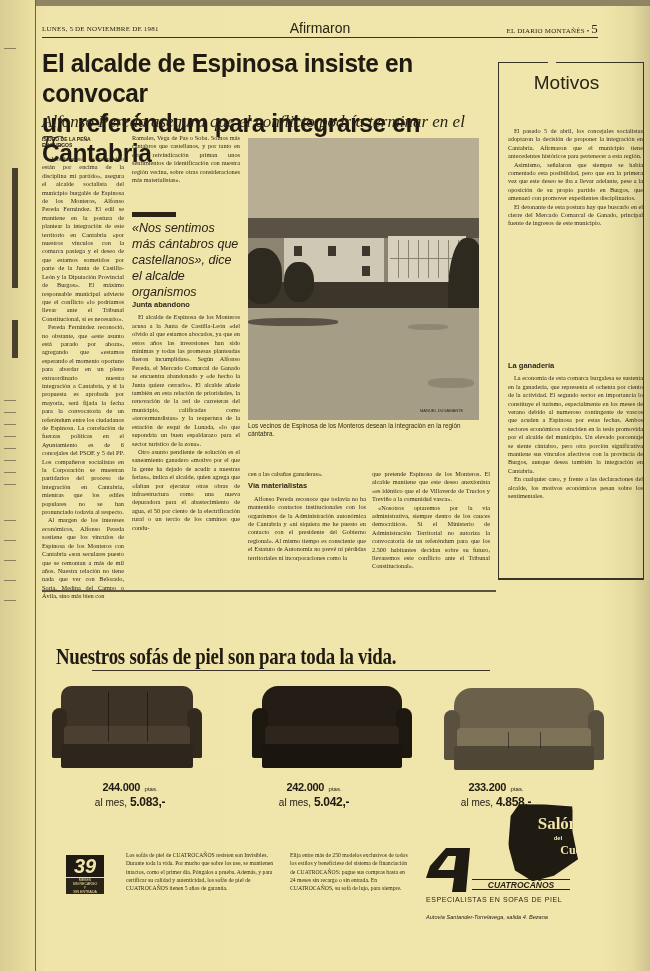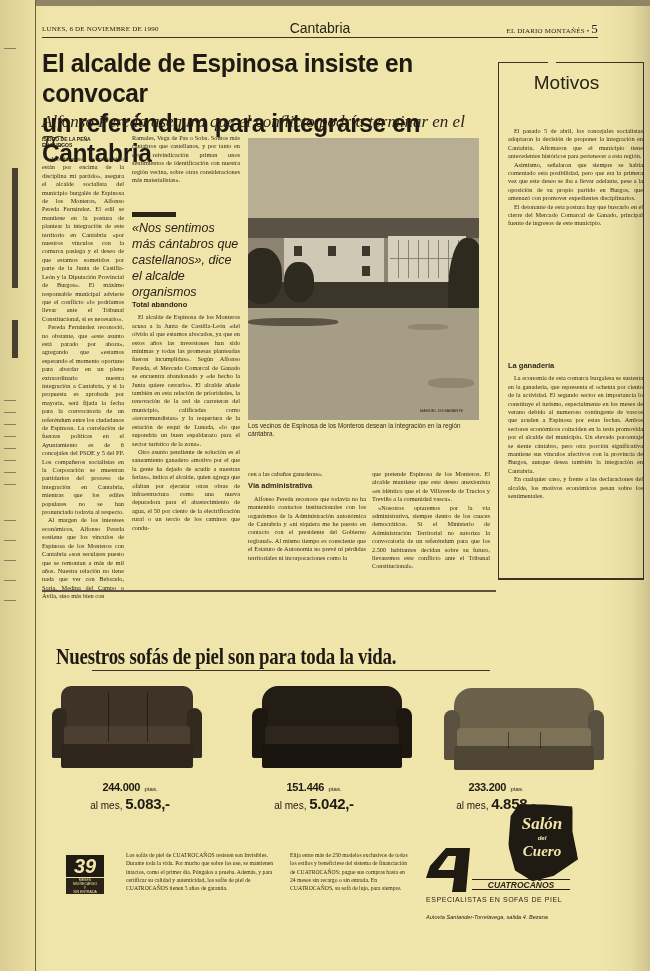--- a/index.html
+++ b/index.html
@@ -61,37 +61,37 @@
   .sofa { position:absolute; height:84px; }
   .sofa .back { position:absolute; left:6%; top:0; width:88%; height:46px; border-radius:10px 10px 4px 4px; }
   .sofa .arm { position:absolute; top:22px; width:10%; height:50px; border-radius:8px 8px 2px 2px; }
   .sofa .seat { position:absolute; left:8%; top:40px; width:84%; height:20px; border-radius:4px; }
   .sofa .base { position:absolute; left:6%; top:58px; width:88%; height:24px; border-radius:2px; }
   .sofa .seam { position:absolute; top:6px; width:1px; height:50px; background:rgba(0,0,0,.45); }
   .price { position:absolute; font-family:"Liberation Sans", sans-serif; text-align:center; color:#1f1a12; }
   .price .amount { font-weight:bold; font-size:11px; letter-spacing:-0.3px; }
   .price .unit { font-size:6px; }
   .price .monthly { font-size:10px; }
-  .price .monthly b { font-size:15px; letter-spacing:-0.3px; }
+  .price .monthly b { font-size:12px; letter-spacing:-0.3px; }
 
   .badge24 { position:absolute; left:66px; top:855px; width:38px; height:36px; }
   .badge24 .num { position:absolute; left:0; top:0; width:38px; height:22px; background:#1f1a12; color:#efe4a9; font-family:"Liberation Sans", sans-serif; font-weight:bold; font-style:italic; font-size:20px; line-height:22px; text-align:center; }
   .badge24 .lines { position:absolute; left:0; top:23px; width:38px; font-size:3.5px; line-height:4px; text-align:center; font-family:"Liberation Sans", sans-serif; background:#2a2318; color:#efe4a9; }
   .ad-text { position:absolute; font-size:6.2px; line-height:8.3px; color:#2f281c; font-family:"Liberation Serif", serif; transform:scaleX(0.92); transform-origin:left top; }
 
   .logo4 { position:absolute; left:426px; top:848px; width:52px; height:44px; }
   .logo-name { position:absolute; left:472px; top:879px; width:98px; height:11px; border-top:1px solid #2a2318; border-bottom:1px solid #2a2318; font-family:"Liberation Sans", sans-serif; font-style:italic; font-weight:bold; font-size:8.5px; line-height:10px; text-align:center; }
   .logo-tag { position:absolute; left:426px; top:895px; width:160px; font-family:"Liberation Sans", sans-serif; font-size:7.8px; letter-spacing:.6px; transform:scaleX(0.9); transform-origin:left top; }
   .logo-addr { position:absolute; left:426px; top:914px; width:160px; font-family:"Liberation Sans", sans-serif; font-style:italic; font-size:5.6px; }
   .salon { position:absolute; left:508px; top:802px; width:68px; height:78px; }
   .salon .shape { position:absolute; left:0; top:0; width:68px; height:78px; background:#1f1a12; clip-path:polygon(22% 0,60% 4%,100% 10%,96% 42%,100% 78%,62% 96%,30% 100%,6% 84%,0 52%,8% 14%); transform:rotate(-6deg); }
-  .salon .t { position:absolute; left:0; width:68px; text-align:center; color:#f0e6ab; font-family:"Liberation Serif", serif; font-weight:bold; font-style:italic; }
+  .salon .t { position:absolute; left:16px; width:68px; text-align:center; color:#f0e6ab; font-family:"Liberation Serif", serif; font-weight:bold; }
   .salon .t1 { top:12px; font-size:17px; }
   .salon .t2 { top:33px; font-size:6px; font-family:"Liberation Sans", sans-serif; }
-  .salon .t3 { top:41px; font-size:15px; }
+  .salon .t3 { top:41px; font-size:12px;text-align:right; }
 </style>
 </head>
 <body>
 
 <div class="page">
   <div class="topstrip"></div>
   <div class="gutter">
     <div class="mark" style="top:48px;"></div>
     <div class="bar" style="top:168px;height:120px;"></div>
     <div class="bar" style="top:320px;height:38px;"></div>
@@ -104,22 +104,22 @@
     <div class="mark" style="top:472px;"></div>
     <div class="mark" style="top:484px;"></div>
     <div class="mark" style="top:520px;"></div>
     <div class="mark" style="top:540px;"></div>
     <div class="mark" style="top:560px;"></div>
     <div class="mark" style="top:580px;"></div>
     <div class="mark" style="top:600px;"></div>
   </div>
 
   <div class="header">
-    <span class="date">LUNES, 6 DE NOVIEMBRE DE 1990</span>
-    <span class="section">Cantabria</span>
+    <span class="date">LUNES, 5 DE NOVIEMBRE DE 1981</span>
+    <span class="section">Afirmaron</span>
     <span class="paper"><span>EL DIARIO MONTAÑÉS •</span> <b>5</b></span>
   </div>
 
   <div class="headline">
     <div>El alcalde de Espinosa insiste en convocar</div>
     <div>un referéndum para integrarse en Cantabria</div>
   </div>
   <div class="subhead">Alfonso Pereda asegura que el conflicto podría terminar en el TC</div>
   <div class="byline">
     <div>ISIDRO DE LA PEÑA</div>
@@ -131,21 +131,21 @@
     <p>Pereda Fernández reconoció, no obstante, que «este asunto está parado por ahora», agregando que «estamos esperando el momento oportuno para abordar en un pleno extraordinario nuestra integración a Cantabria, y si la propuesta es aprobada por mayoría, será fijada la fecha para la convocatoria de un referéndum entre los ciudadanos de Espinosa. La correlación de fuerzas políticas en el Ayuntamiento es de 6 concejales del PSOE y 5 del PP. Los compañeros socialistas en la Corporación se muestran partidarios del proceso de integración en Cantabria, mientras que los ediles populares no se han pronunciado todavía al respecto.</p>
     <p>Al margen de los intereses económicos, Alfonso Pereda sostiene que los vínculos de Espinosa de los Monteros con Cantabria «son seculares puesto que se remontan a más de mil años. Nuestra relación no tiene nada que ver con Belorado, Soria, Medina del Campo o Ávila, sino más bien con</p>
   </div>
 
   <div class="col col2">
     <p style="text-indent:0;">Ramales, Vega de Pas o Soba. Somos más cántabros que castellanos, y por tanto en esta reivindicación priman unos sentimientos de identificación con nuestra región vecina, sobre otras consideraciones más materialistas».</p>
   </div>
   <div class="quote-rule"></div>
   <div class="pullquote">«Nos sentimos más cántabros que castellanos», dice el alcalde organismos</div>
   <div class="col col2-lower">
-    <div class="subtitle">Total abandono</div>
+    <div class="subtitle">Junta abandono</div>
     <p>El alcalde de Espinosa de los Monteros acusa a la Junta de Castilla-León «del olvido al que estamos abocados, ya que en estos años las inversiones han sido mínimas y todas las promesas planteadas fueron incumplidas». Según Alfonso Pereda, el Mercado Comarcal de Ganado se encuentra abandonado y «de hecho la Junta quiere cerrarlo». El alcalde añade también en esta relación de prioridades, la renovación de la red de carreteras del municipio, calificadas como «tercermundistas» y la reapertura de la estación de esquí de Lunada, «lo que supondría un buen espaldarazo para el sector turístico de la zona».</p>
     <p>Otro asunto pendiente de solución es el saneamiento ganadero «motivo por el que la gente ha dejado de acudir a nuestras ferias», indica el alcalde, quien agrega que «faltan por ejecutar otras obras de infraestructura como una nueva depuradora para el abastecimiento de agua, el 50 por ciento de la electrificación rural o un tercio de los caminos que condu-</p>
   </div>
 
   <div class="photo">
     <div class="sky"></div>
     <div class="bldg-roof"></div>
     <div class="bldg">
       <div class="win" style="left:10px;top:8px;"></div>
       <div class="win" style="left:44px;top:8px;"></div>
@@ -169,21 +169,21 @@
     <div class="street"></div>
     <div class="puddle" style="left:160px;top:186px;width:40px;height:6px;"></div>
     <div class="puddle" style="left:180px;top:240px;width:46px;height:10px;"></div>
     <div class="puddle" style="left:0px;top:180px;width:90px;height:8px;background:#5a5244;"></div>
   </div>
   <div class="photo-credit" style="left:420px;">MANUEL DUGAMANTE</div>
   <div class="caption">Los vecinos de Espinosa de los Monteros desean la integración en la región cántabra.</div>
 
   <div class="col col3">
     <p style="text-indent:0;">cen a las cabañas ganaderas».</p>
-    <div class="subtitle">Vía administrativa</div>
+    <div class="subtitle">Vía materialistas</div>
     <p>Alfonso Pereda reconoce que todavía no ha mantenido contactos institucionales con los organismos de la Administración autonómica de Cantabria y «ni siquiera me he puesto en contacto con el presidente del Gobierno regional». Al mismo tiempo es consciente que el Estatuto de Autonomía no prevé ni pérdidas territoriales ni incorporaciones como la</p>
   </div>
   <div class="col col4">
     <p style="text-indent:0;">que pretende Espinosa de los Monteros. El alcalde mantiene que este deseo anexionista «es idéntico que el de Villaverde de Trucíos y Treviño a la comunidad vasca».</p>
     <p>«Nosotros optaremos por la vía administrativa, siempre dentro de los cauces democráticos. Si el Ministerio de Administración Territorial no autoriza la convocatoria de un referéndum para que los 2.500 habitantes decidan sobre su futuro, llevaremos este conflicto ante el Tribunal Constitucional».</p>
   </div>
 
   <div class="sidebar"></div>
   <div class="sidebar-top-rule"></div>
   <div class="sidebar-gap"></div>
@@ -230,21 +230,21 @@
     <div class="base" style="background:#4f4636;"></div>
     <div class="seam" style="left:40%;top:44px;height:16px;"></div>
     <div class="seam" style="left:60%;top:44px;height:16px;"></div>
   </div>
 
   <div class="price" style="left:82px;top:777px;width:96px;">
     <div><span class="amount">244.000</span> <span class="unit">ptas.</span></div>
     <div class="monthly"><span>al mes,</span> <b>5.083,-</b></div>
   </div>
   <div class="price" style="left:264px;top:777px;width:100px;">
-    <div><span class="amount">151.446</span> <span class="unit">ptas.</span></div>
+    <div><span class="amount">242.000</span> <span class="unit">ptas.</span></div>
     <div class="monthly"><span>al mes,</span> <b>5.042,-</b></div>
   </div>
   <div class="price" style="left:446px;top:777px;width:100px;">
     <div><span class="amount">233.200</span> <span class="unit">ptas.</span></div>
     <div class="monthly"><span>al mes,</span> <b>4.858,-</b></div>
   </div>
 
   <div class="badge24">
     <div class="num">39</div>
     <div class="lines">

